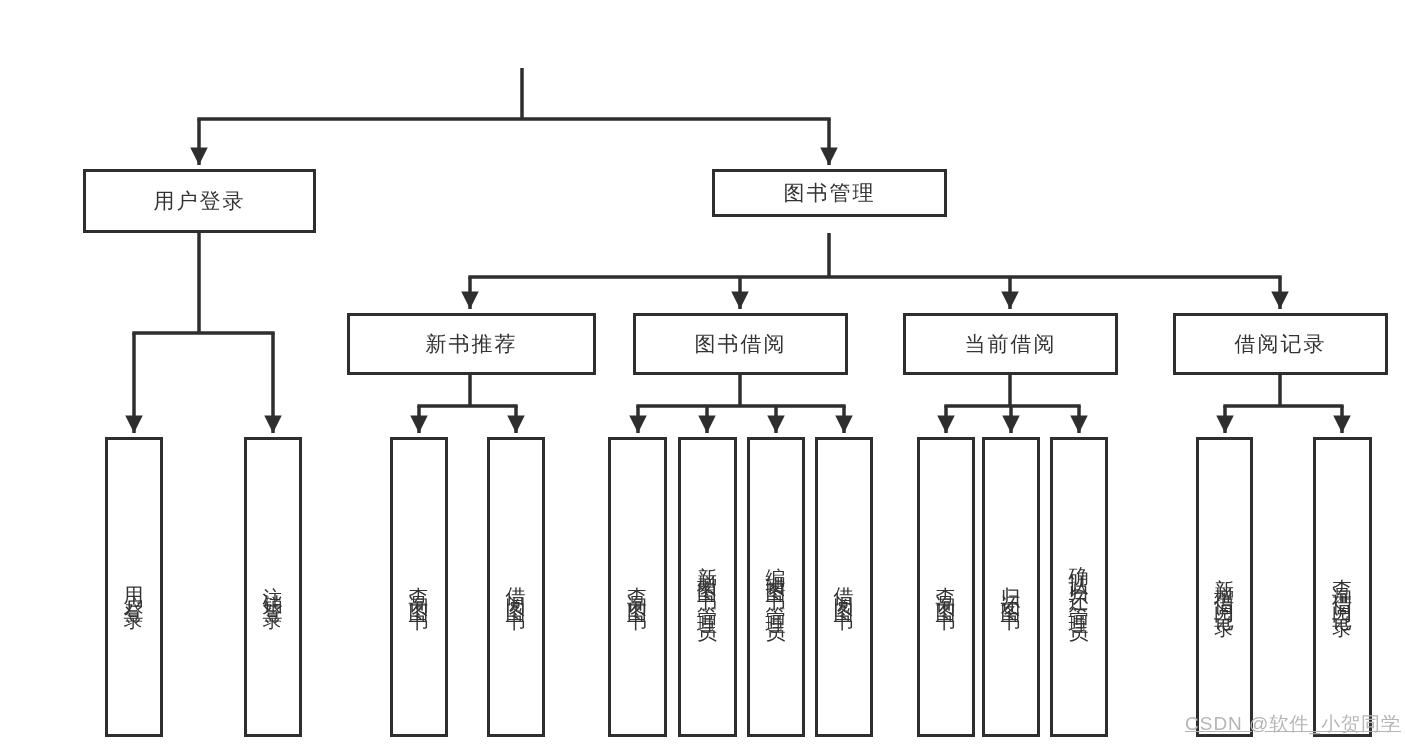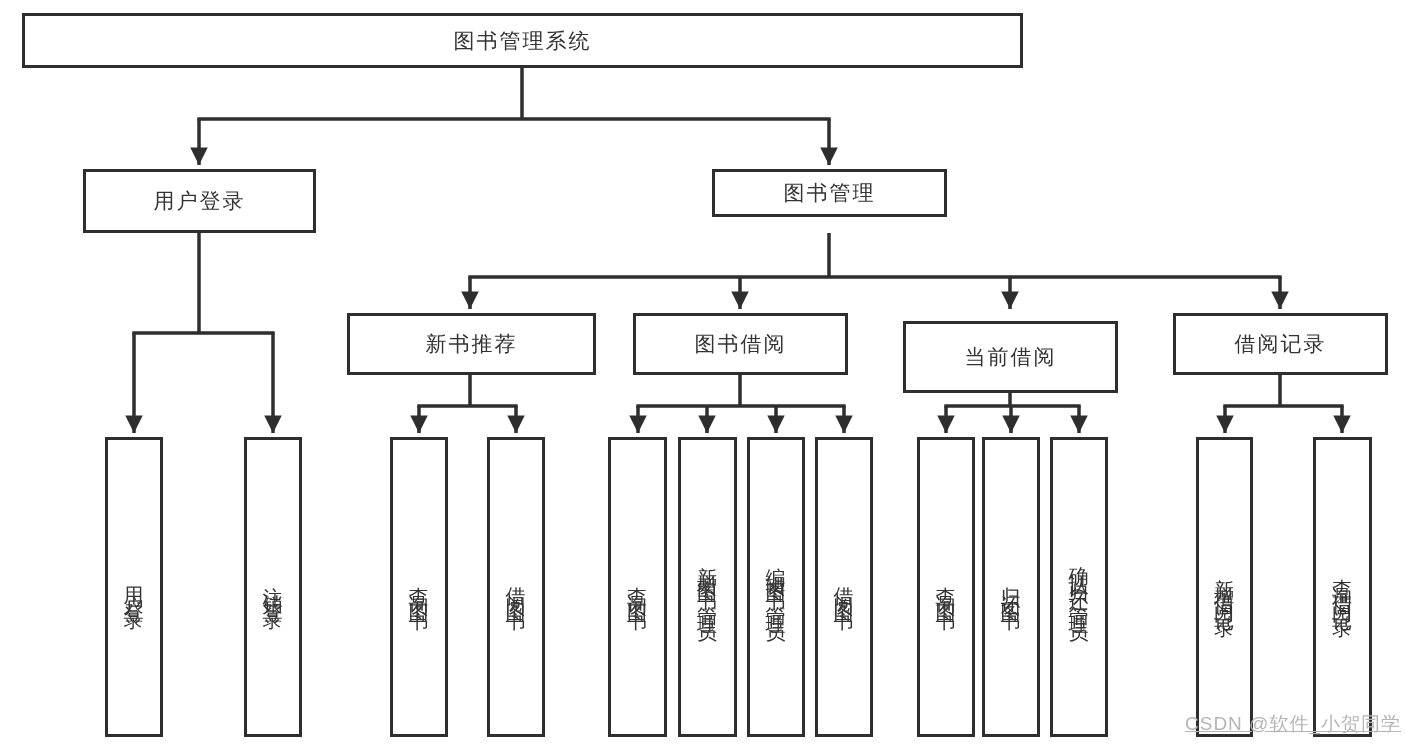--- a/index.html
+++ b/index.html
@@ -65,31 +65,30 @@
       <path marker-end="url(#arr)" d="M946,406 V433"></path>
       <path marker-end="url(#arr)" d="M1011,406 V433"></path>
       <path marker-end="url(#arr)" d="M1079,406 V433"></path>
 
       <path d="M1280,375 V407.7 M1223.3,406 H1343.7"></path>
       <path marker-end="url(#arr)" d="M1225,406 V433"></path>
       <path marker-end="url(#arr)" d="M1342,406 V433"></path>
     </g>
   </svg>
 
-  <div class="box" style="left:22px;top:13px;width:1001px;height:55px">图书管理系统</div>
 
   <div class="box" style="left:83px;top:169px;width:233px;height:64px">用户登录</div>
   <div class="box" style="left:712px;top:169px;width:235px;height:48px">图书管理</div>
 
   <div class="box v" style="left:105px;top:437px;width:58px;height:300px">用户登录</div>
   <div class="box v" style="left:244px;top:437px;width:58px;height:300px">注销登录</div>
 
   <div class="box" style="left:347px;top:313px;width:249px;height:62px">新书推荐</div>
   <div class="box" style="left:633px;top:313px;width:215px;height:62px">图书借阅</div>
-  <div class="box" style="left:903px;top:321px;width:215px;height:72px">当前借阅</div>
+  <div class="box" style="left:903px;top:313px;width:215px;height:62px">当前借阅</div>
   <div class="box" style="left:1173px;top:313px;width:215px;height:62px">借阅记录</div>
 
   <div class="box v" style="left:390px;top:437px;width:58px;height:300px">查询图书</div>
   <div class="box v" style="left:487px;top:437px;width:58px;height:300px">借阅图书</div>
 
   <div class="box v" style="left:608px;top:437px;width:59px;height:300px">查询图书</div>
   <div class="box v" style="left:678px;top:437px;width:59px;height:300px">新增图书（管理员）</div>
   <div class="box v" style="left:747px;top:437px;width:58px;height:300px">编辑图书（管理员）</div>
   <div class="box v" style="left:815px;top:437px;width:58px;height:300px">借阅图书</div>
 

